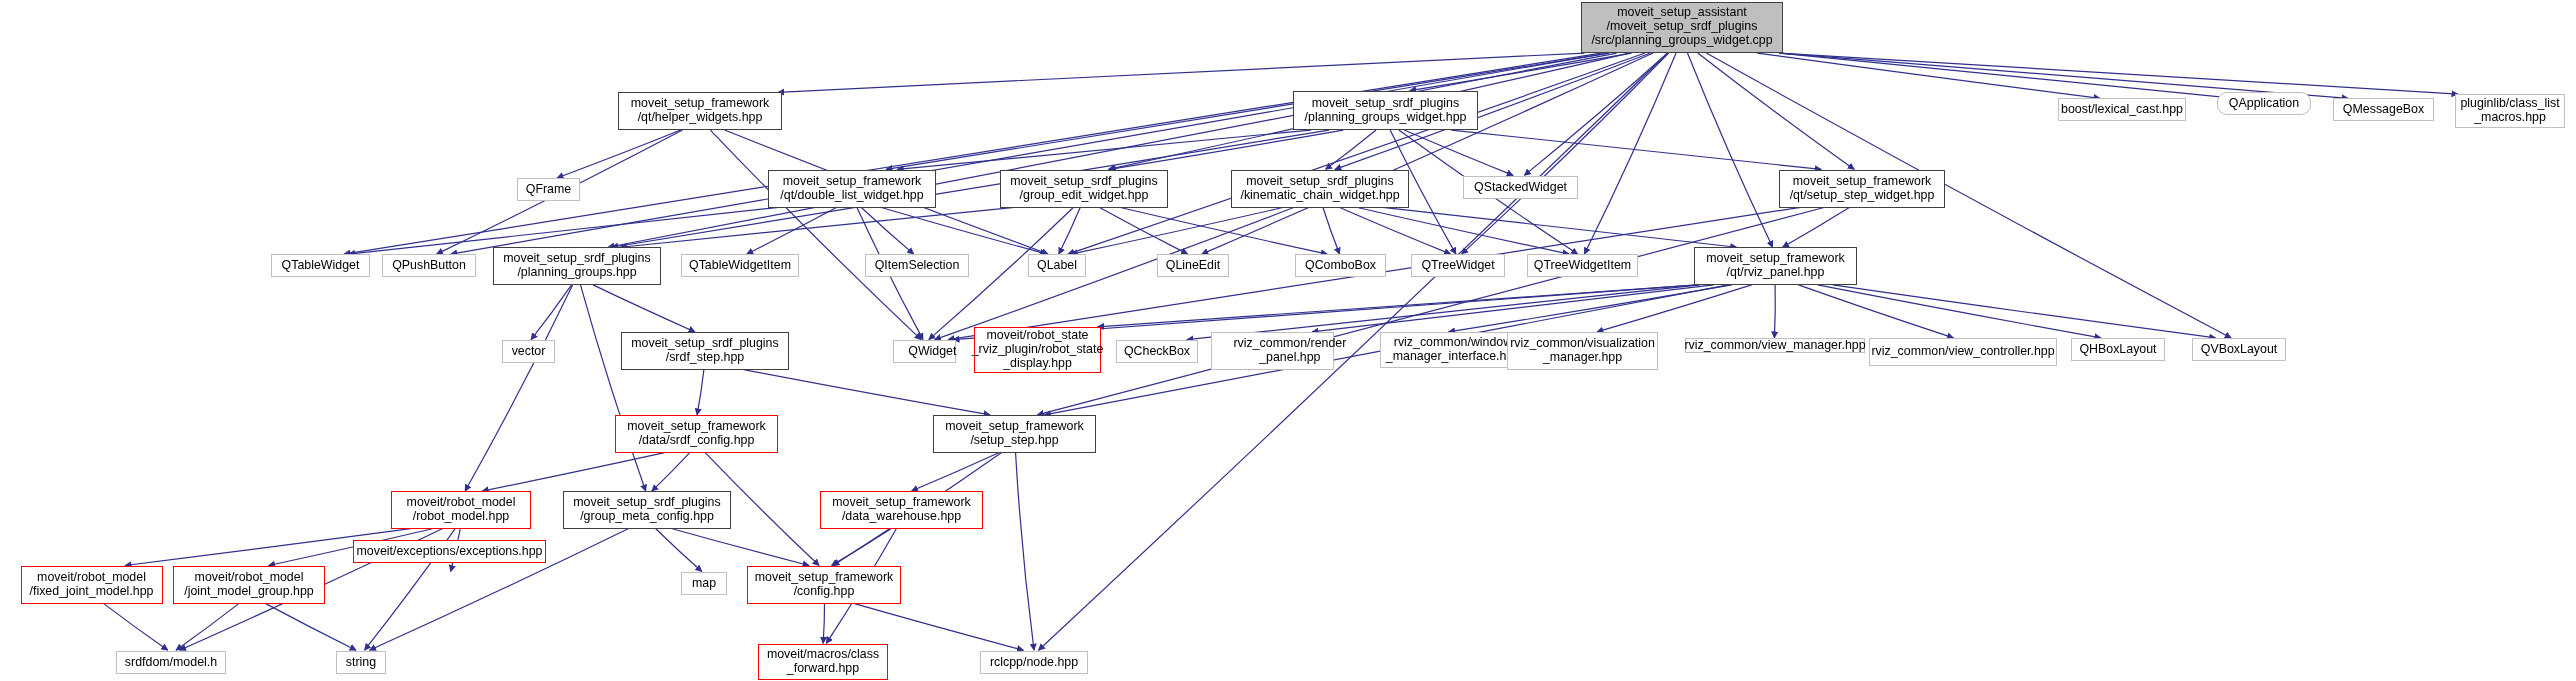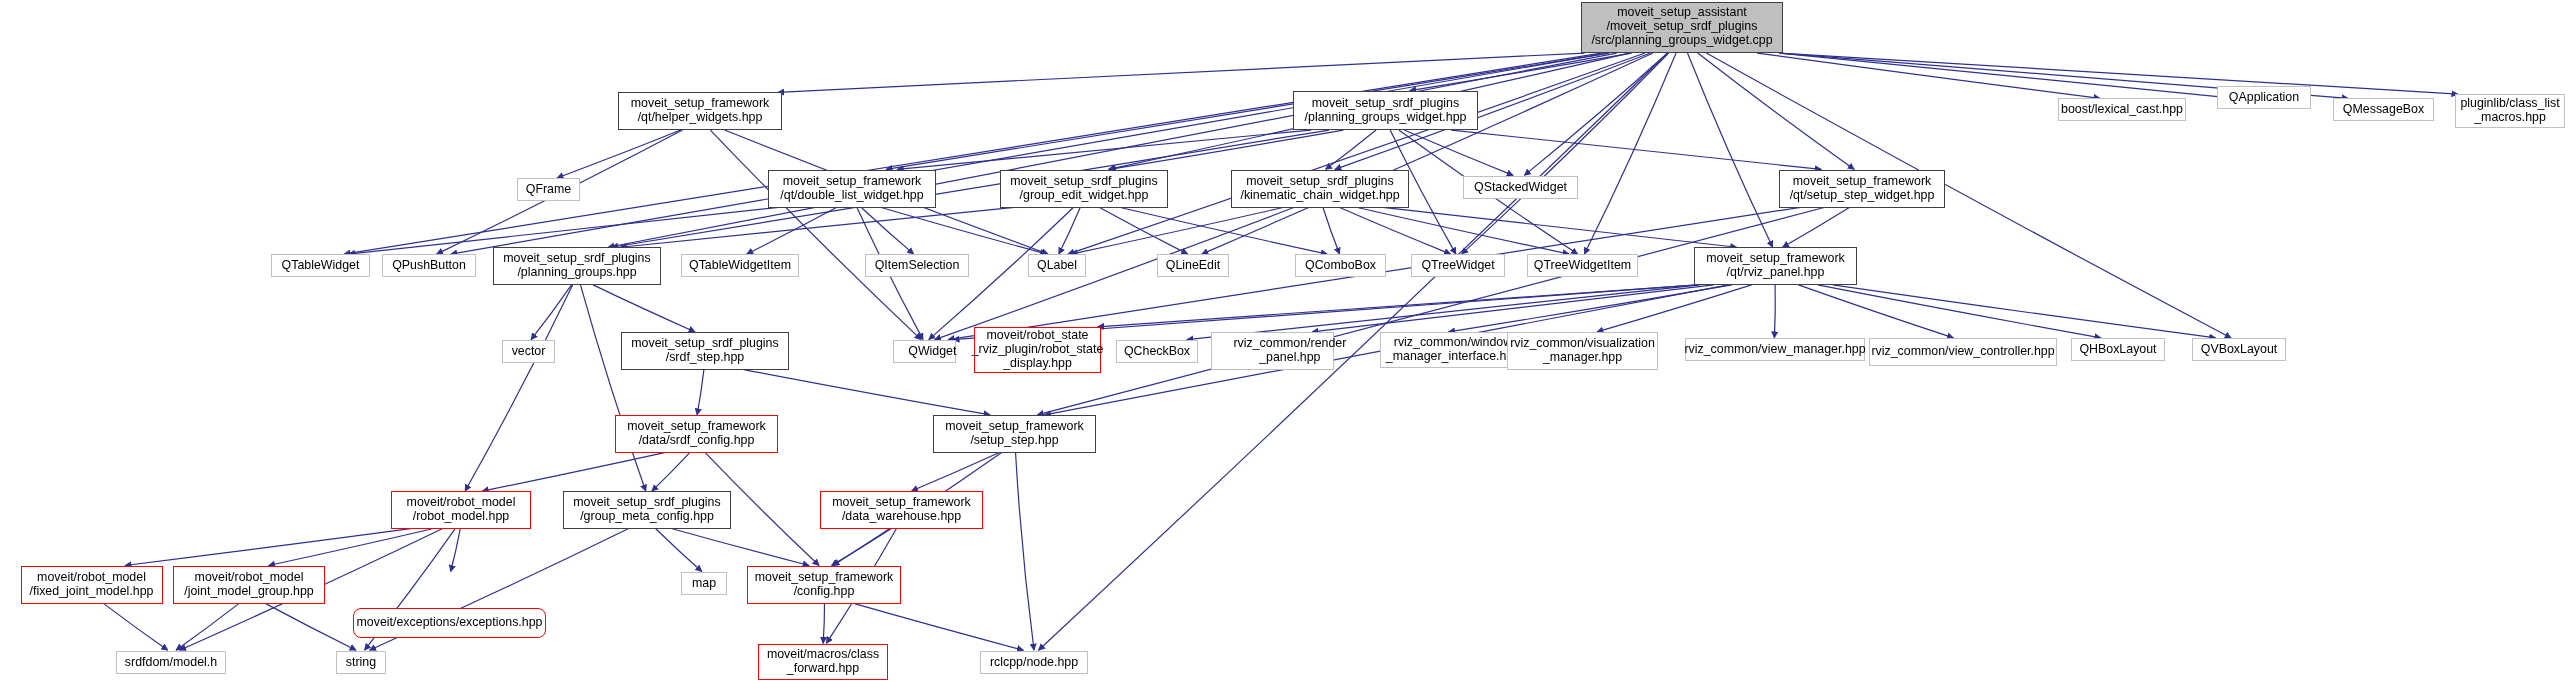--- a/index.html
+++ b/index.html
@@ -117,21 +117,21 @@
     </svg>
   <div id="node-layer">
       <div class="node root" style="left: 1581px; top: 1.7px; width: 202px; height: 51px;">moveit_setup_assistant
 /moveit_setup_srdf_plugins
 /src/planning_groups_widget.cpp</div>
       <div class="node dark" style="left: 618px; top: 92px; width: 164px; height: 38px;">moveit_setup_framework
 /qt/helper_widgets.hpp</div>
       <div class="node dark" style="left: 1293px; top: 91px; width: 185px; height: 39px;">moveit_setup_srdf_plugins
 /planning_groups_widget.hpp</div>
       <div class="node plain" style="left: 2058px; top: 98px; width: 128px; height: 23px;">boost/lexical_cast.hpp</div>
-      <div class="node plain" style="left: 2217px; top: 86px; width: 94px; height: 23px;">QApplication</div>
+      <div class="node plain" style="left: 2217px; top: 92px; width: 94px; height: 23px; border-radius: 10px;">QApplication</div>
       <div class="node plain" style="left: 2333px; top: 98px; width: 101px; height: 23px;">QMessageBox</div>
       <div class="node plain" style="left: 2455px; top: 94px; width: 110px; height: 34px;">pluginlib/class_list
 _macros.hpp</div>
       <div class="node plain" style="left: 517px; top: 178px; width: 63px; height: 23px;">QFrame</div>
       <div class="node dark" style="left: 768px; top: 170px; width: 168px; height: 38px;">moveit_setup_framework
 /qt/double_list_widget.hpp</div>
       <div class="node dark" style="left: 1000px; top: 170px; width: 168px; height: 38px;">moveit_setup_srdf_plugins
 /group_edit_widget.hpp</div>
       <div class="node dark" style="left: 1231px; top: 170px; width: 178px; height: 38px;">moveit_setup_srdf_plugins
 /kinematic_chain_widget.hpp</div>
@@ -158,39 +158,39 @@
       <div class="node red" style="left: 974px; top: 327px; width: 127px; height: 46px;">moveit/robot_state
 _rviz_plugin/robot_state
 _display.hpp</div>
       <div class="node plain" style="left: 1116px; top: 340px; width: 82px; height: 23px;">QCheckBox</div>
       <div class="node plain" style="left: 1211px; top: 332px; width: 123px; height: 38px; padding-left: 39px;">rviz_common/render
 _panel.hpp</div>
       <div class="node plain" style="left: 1348px; top: 332px; width: 146px; height: 36px; margin-left: 32px;">rviz_common/window
 _manager_interface.hpp</div>
       <div class="node plain" style="left: 1507px; top: 332px; width: 151px; height: 38px; text-align: center;">rviz_common/visualization
 _manager.hpp</div>
-      <div class="node plain" style="left: 1685px; top: 338px; width: 180px; height: 23px;">rviz_common/view_manager.hpp</div>
+      <div class="node plain" style="left: 1685px; top: 338px; width: 180px; height: 15px;">rviz_common/view_manager.hpp</div>
       <div class="node plain" style="left: 1869px; top: 338px; width: 188px; height: 28px;">rviz_common/view_controller.hpp</div>
       <div class="node plain" style="left: 2071px; top: 338px; width: 94px; height: 23px;">QHBoxLayout</div>
       <div class="node plain" style="left: 2192px; top: 338px; width: 94px; height: 23px;">QVBoxLayout</div>
       <div class="node red" style="left: 615px; top: 415px; width: 163px; height: 38px;">moveit_setup_framework
 /data/srdf_config.hpp</div>
       <div class="node dark" style="left: 933px; top: 415px; width: 163px; height: 38px;">moveit_setup_framework
 /setup_step.hpp</div>
       <div class="node red" style="left: 391px; top: 491px; width: 140px; height: 38px;">moveit/robot_model
 /robot_model.hpp</div>
       <div class="node dark" style="left: 563px; top: 491px; width: 168px; height: 38px;">moveit_setup_srdf_plugins
 /group_meta_config.hpp</div>
       <div class="node red" style="left: 820px; top: 491px; width: 163px; height: 38px;">moveit_setup_framework
 /data_warehouse.hpp</div>
       <div class="node red" style="left: 20.5px; top: 566px; width: 142px; height: 38px;">moveit/robot_model
 /fixed_joint_model.hpp</div>
       <div class="node red" style="left: 173px; top: 566px; width: 152px; height: 38px;">moveit/robot_model
 /joint_model_group.hpp</div>
-      <div class="node red" style="left: 353px; top: 608px; width: 193px; height: 30px; border-radius: 8px;">moveit/exceptions/exceptions.hpp</div>
+      <div class="node red" style="left: 353px; top: 540px; width: 193px; height: 23px;">moveit/exceptions/exceptions.hpp</div>
       <div class="node plain" style="left: 681px; top: 572px; width: 46px; height: 23px;">map</div>
       <div class="node red" style="left: 747px; top: 566px; width: 154px; height: 38px;">moveit_setup_framework
 /config.hpp</div>
       <div class="node red" style="left: 758px; top: 644px; width: 130px; height: 36px;">moveit/macros/class
 _forward.hpp</div>
       <div class="node plain" style="left: 116px; top: 651px; width: 110px; height: 23px;">srdfdom/model.h</div>
       <div class="node plain" style="left: 336px; top: 651px; width: 50px; height: 23px;">string</div>
       <div class="node plain" style="left: 980px; top: 651px; width: 108px; height: 23px;">rclcpp/node.hpp</div>
     </div>
 </div>

